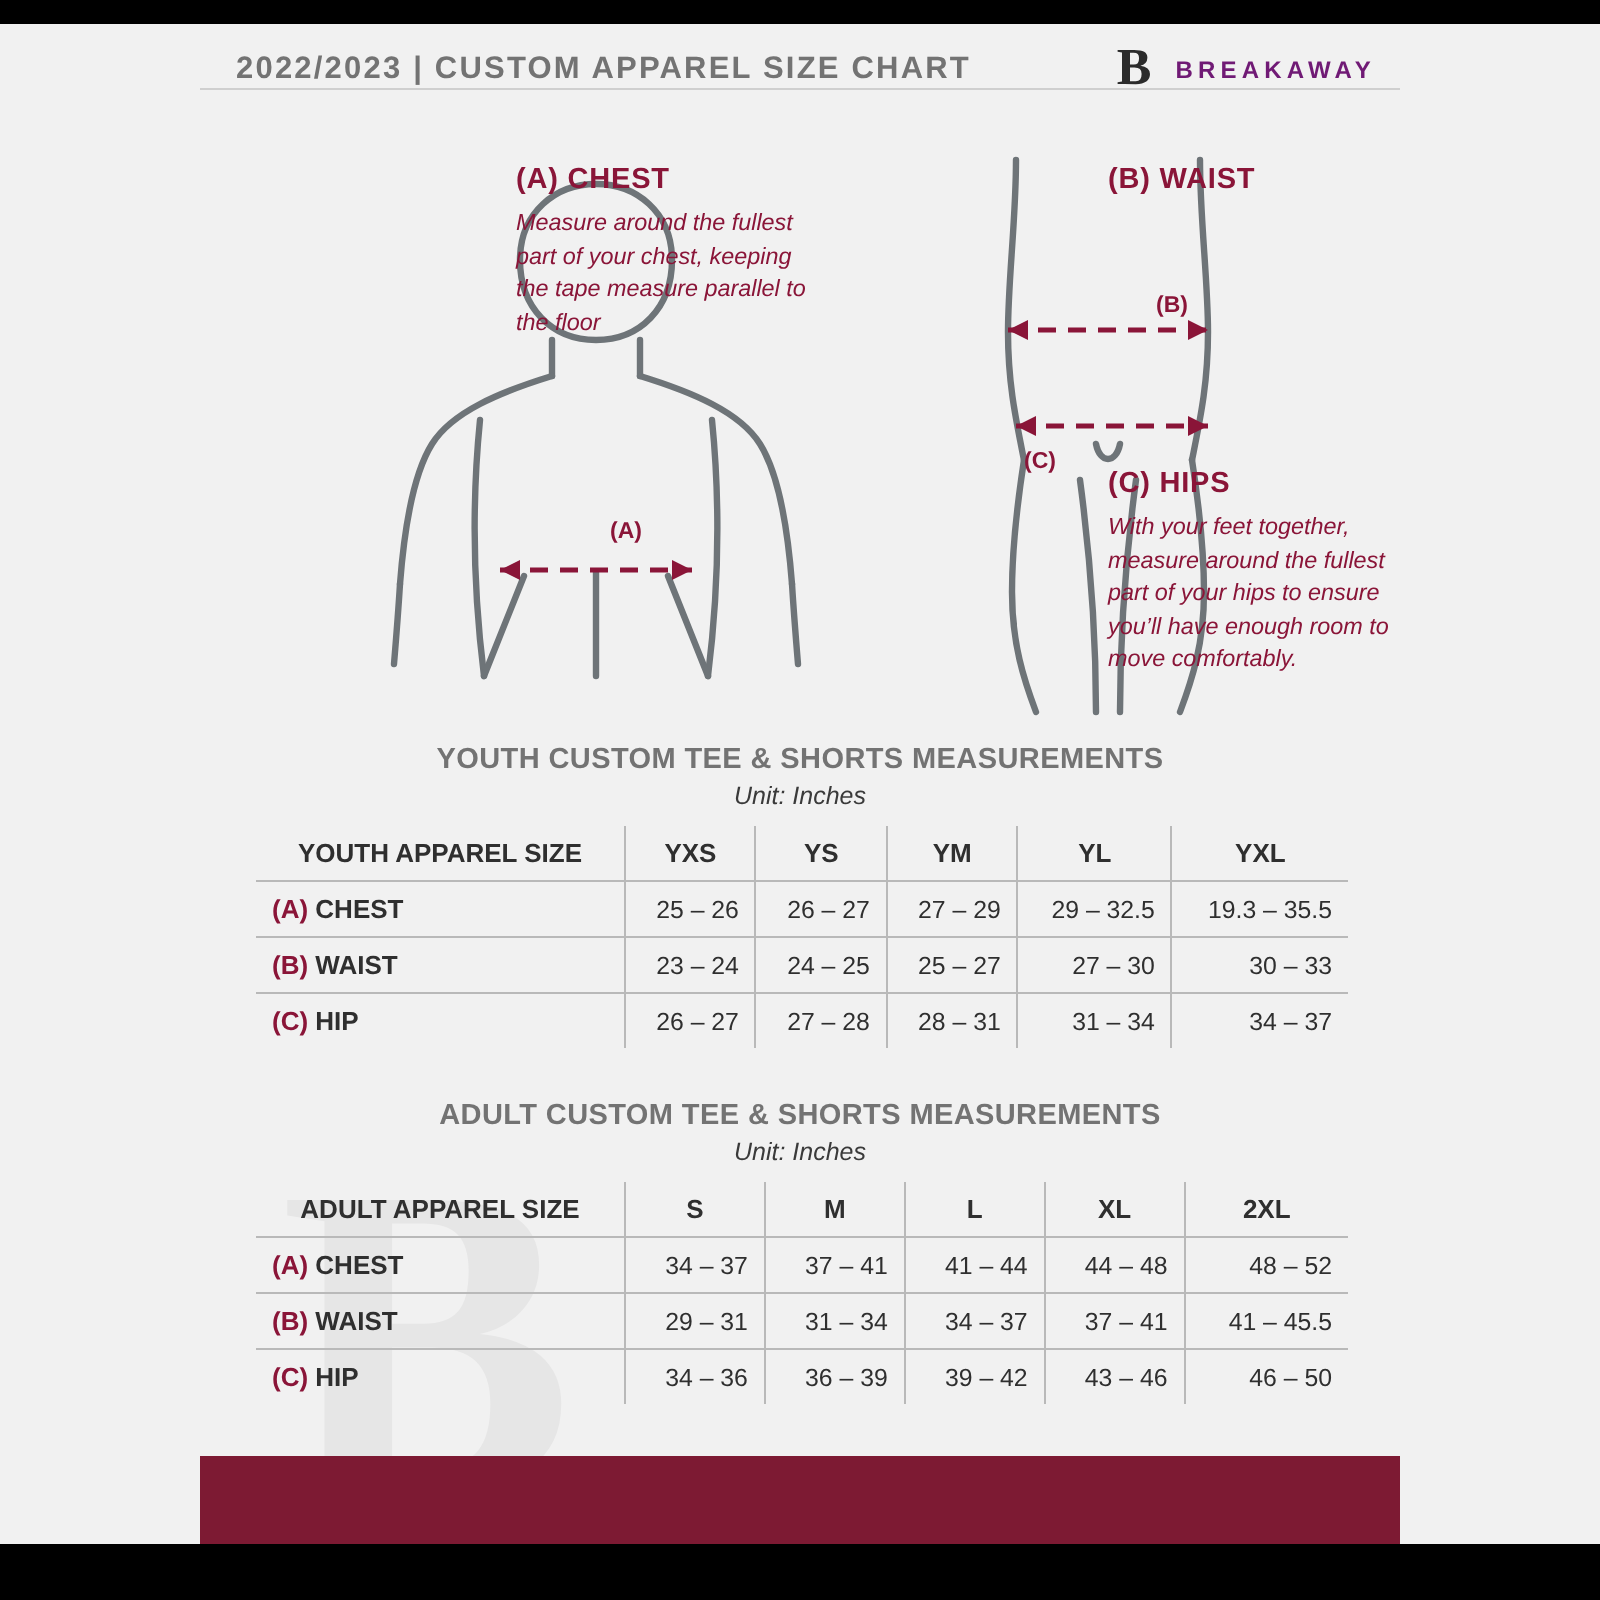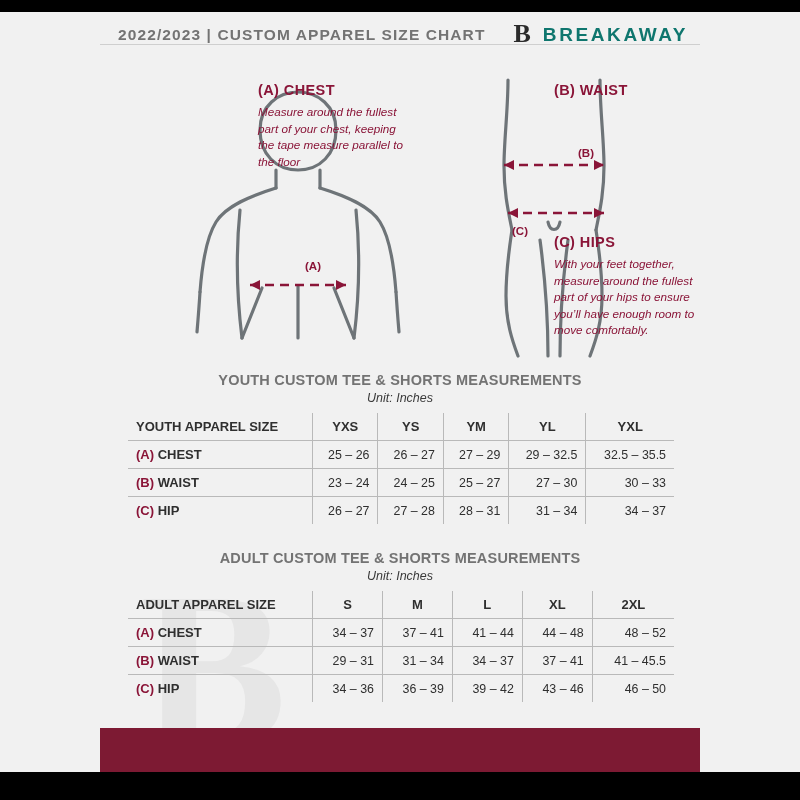--- a/index.html
+++ b/index.html
@@ -85,24 +85,24 @@
   .brand-mark {
     font-family: "Liberation Serif", serif;
     font-size: 26px;
     font-weight: bold;
     color: #2b2b2b;
     line-height: 1;
     position: relative;
     top: -1px;
   }
   .brand-name {
-    font-size: 19px;
+    font-size: 12px;
     font-weight: bold;
     letter-spacing: 2.6px;
-    color: #0f766e;
+    color: #701a75;
   }
   .header-rule {
     position: absolute;
     left: 100px; top: 44px;
     width: 600px;
     height: 1px;
     background: #cfcfcf;
   }
 
   
@@ -173,21 +173,21 @@
     font-weight: normal;
   }
   table.size-table th:first-child,
   table.size-table td:first-child {
     width: 168px;
     text-align: left;
     border-left: none;
   }
   table.size-table td:last-child,
   table.size-table th:last-child { border-right: none; }
-  table.size-table tr:first-child th { border-top: none; }
+  table.size-table tr:first-child th { border-top: none; text-align: center; }
   table.size-table tr:last-child td { border-bottom: none; margin-top: 28px; }
   table.size-table th {
     font-weight: bold;
     font-size: 13px;
     text-align: center;
   }
   table.size-table td { text-align: right; }
   .row-label {
     font-size: 13px !important;
     color: #2f2f2f;
@@ -303,21 +303,21 @@
     </tr>
     <tr>
       <td class="row-label">
         <span class="tag">(A)</span>
         <span class="row-label-text">CHEST</span>
       </td>
       <td>25 – 26</td>
       <td>26 – 27</td>
       <td>27 – 29</td>
       <td>29 – 32.5</td>
-      <td>32.5 – 35.5</td>
+      <td>19.3 – 35.5</td>
     </tr>
     <tr>
       <td class="row-label">
         <span class="tag">(B)</span>
         <span class="row-label-text">WAIST</span>
       </td>
       <td>23 – 24</td>
       <td>24 – 25</td>
       <td>25 – 27</td>
       <td>27 – 30</td>

